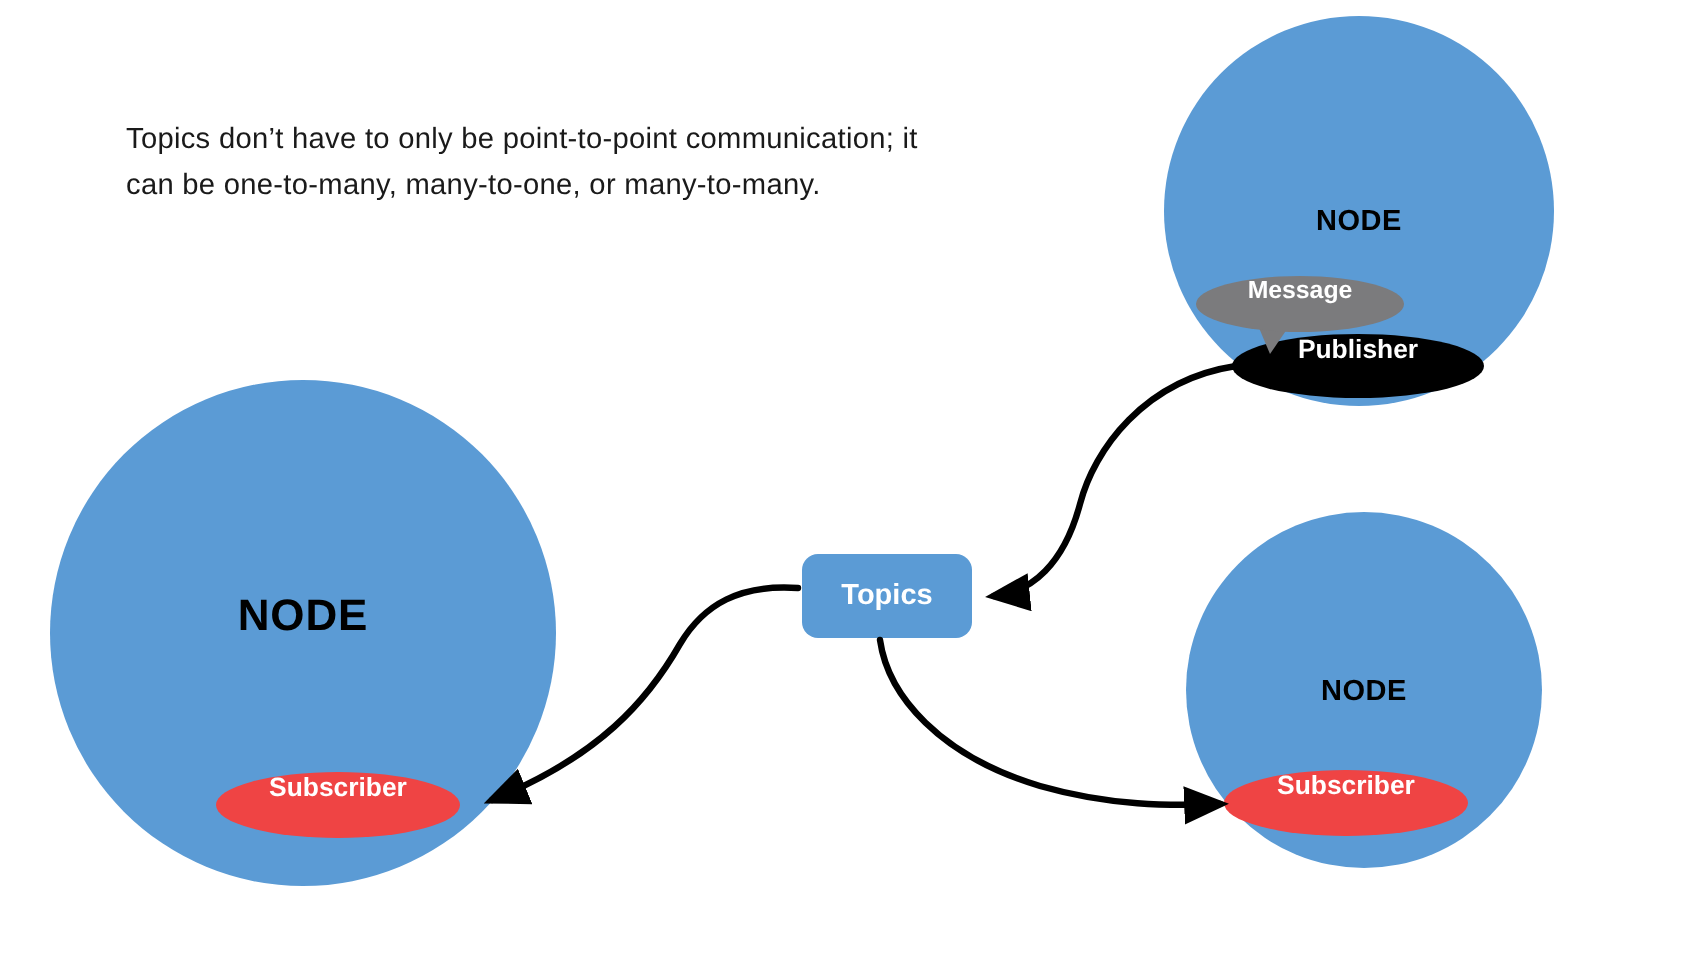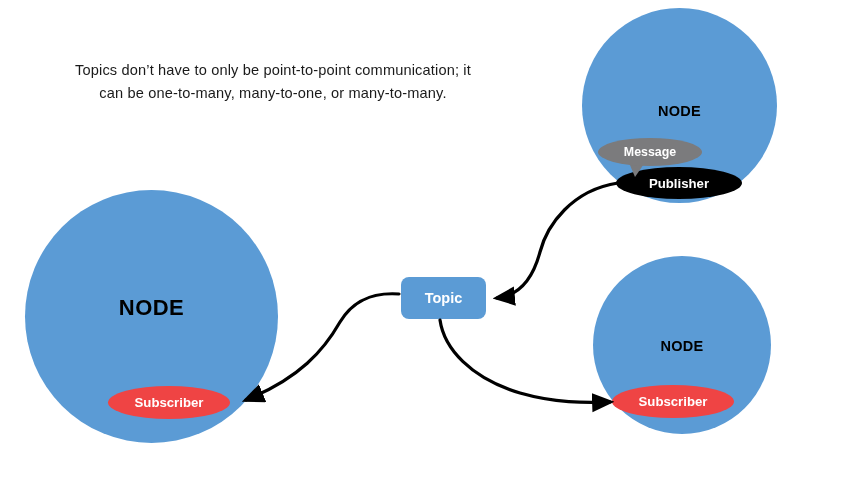--- a/index.html
+++ b/index.html
@@ -20,21 +20,20 @@
   .caption {
     position: absolute;
     left: 63px;
     top: 59px;
     width: 420px;
     font-size: 14.6px;
     line-height: 1.55;
     color: #1a1a1a;
     letter-spacing: 0.01em;
     white-space: pre-line;
-    text-align: center;
   }
 
   
   .node {
     position: absolute;
     border-radius: 50%;
     background: #5B9BD5;
   }
   #node-left   { left: 25px;  top: 190px; width: 253px; height: 253px; }
   #node-tr     { left: 582px; top: 8px;   width: 195px; height: 195px; }
@@ -52,21 +51,20 @@
   }
   #node-left  .node-label { top: 105px; font-size: 22px; }
   #node-tr    .node-label { top: 95px;  font-size: 14.5px; }
   #node-br    .node-label { top: 82px;  font-size: 14.5px; }
 
   
   .pill {
     position: absolute;
     border-radius: 50%;
     display: flex;
-    align-items: center;
     justify-content: center;
     color: #ffffff;
     font-weight: bold;
     white-space: nowrap;
   }
   .pill.sub   { background: #ef4444; }
   .pill.pub   { background: #000000; }
   .pill.msg   { background: #7B7B7D; }
 
   #sub-left  { left: 108px; top: 386px; width: 122px; height: 33px; font-size: 13.2px; }
@@ -157,16 +155,16 @@
   </div>
 
   <div class="node" id="node-br">
     <div class="node-label">NODE</div>
   </div>
   <div class="pill sub" id="sub-br">
     <span>Subscriber</span>
   </div>
 
   <div id="topic">
-    <span>Topic</span>
+    <span>Topics</span>
   </div>
 
 </div>
 
 </body></html>

